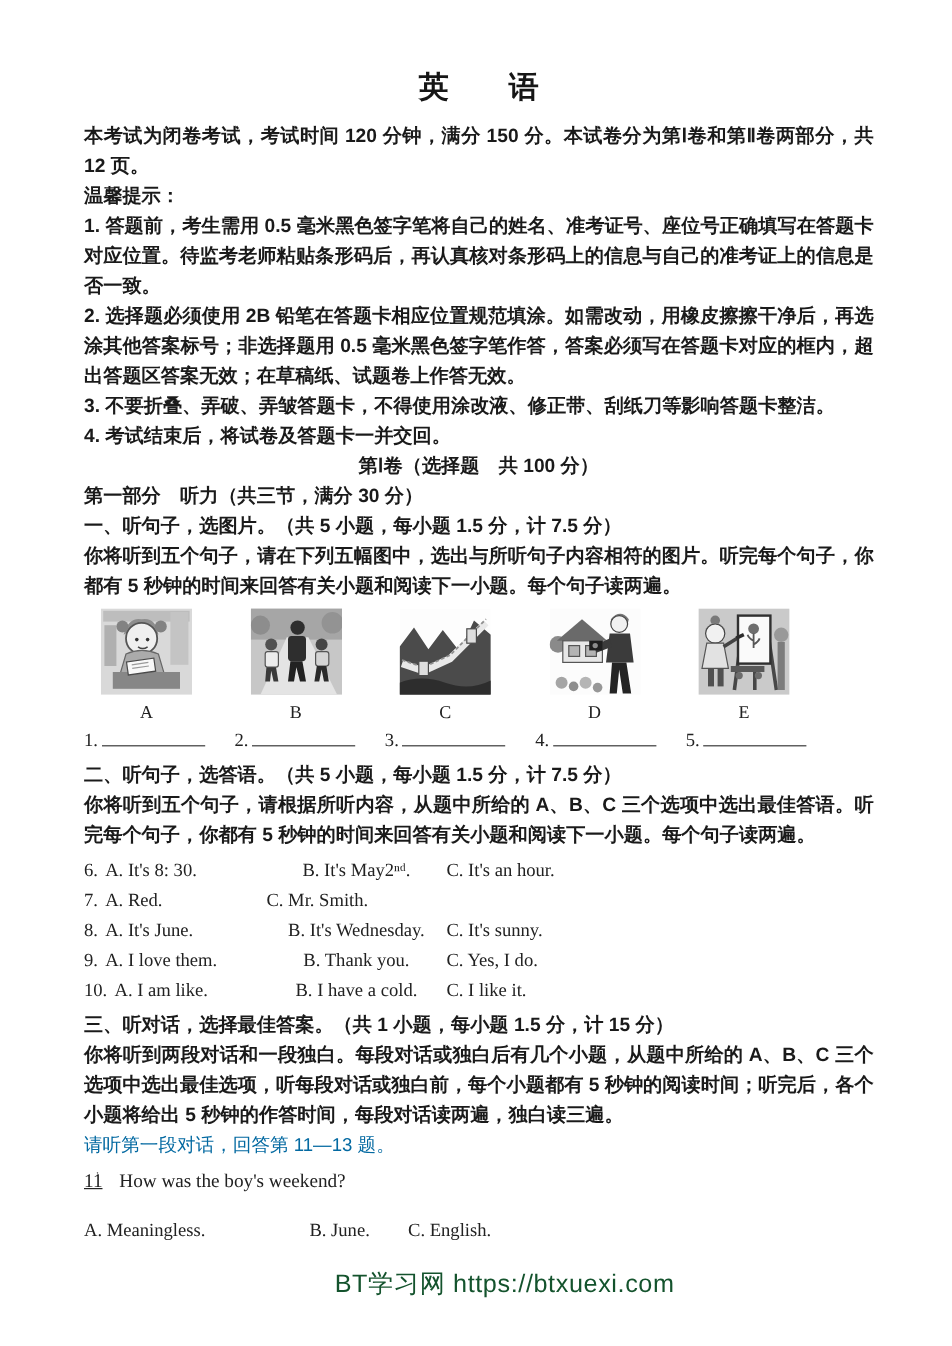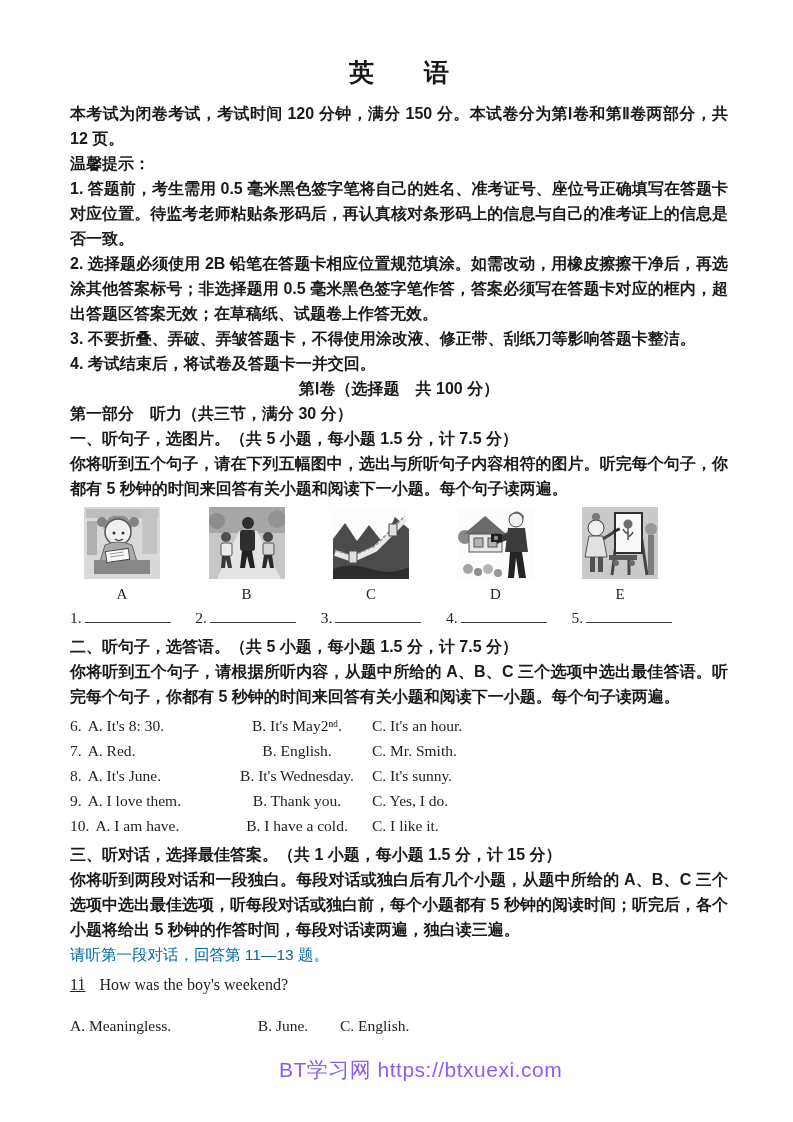--- a/index.html
+++ b/index.html
@@ -182,35 +182,34 @@
     <p class="zh">你将听到五个句子，请根据所听内容，从题中所给的 A、B、C 三个选项中选出最佳答语。听完每个句子，你都有 5 秒钟的时间来回答有关小题和阅读下一小题。每个句子读两遍。</p>
 
     <div class="opts-block">
       <div class="opt-row">
         <span class="c1"><span class="qnum">6.</span><span>A. It's 8: 30.</span></span>
         <span class="c2">B. It's May2ⁿᵈ.</span>
         <span class="c3">C. It's an hour.</span>
       </div>
       <div class="opt-row">
         <span class="c1"><span class="qnum">7.</span><span>A. Red.</span></span>
-        <span class="c2">B. English.</span>
         <span class="c3">C. Mr. Smith.</span>
       </div>
       <div class="opt-row">
         <span class="c1"><span class="qnum">8.</span><span>A. It's June.</span></span>
         <span class="c2">B. It's Wednesday.</span>
         <span class="c3">C. It's sunny.</span>
       </div>
       <div class="opt-row">
         <span class="c1"><span class="qnum">9.</span><span>A. I love them.</span></span>
         <span class="c2">B. Thank you.</span>
         <span class="c3">C. Yes, I do.</span>
       </div>
       <div class="opt-row">
-        <span class="c1"><span class="qnum">10.</span><span>A. I am have.</span></span>
+        <span class="c1"><span class="qnum">10.</span><span>A. I am like.</span></span>
         <span class="c2">B. I have a cold.</span>
         <span class="c3">C. I like it.</span>
       </div>
     </div>
 
     <p class="zh sec-gap">三、听对话，选择最佳答案。（共 1 小题，每小题 1.5 分，计 15 分）</p>
     <p class="zh">你将听到两段对话和一段独白。每段对话或独白后有几个小题，从题中所给的 A、B、C 三个选项中选出最佳选项，听每段对话或独白前，每个小题都有 5 秒钟的阅读时间；听完后，各个小题将给出 5 秒钟的作答时间，每段对话读两遍，独白读三遍。</p>
     <p class="zh zh-light">请听第一段对话，回答第 11—13 题。</p>
 
     <div class="q11-line">
@@ -220,14 +219,14 @@
     <div class="opt-row q11-opts">
       <span class="c1">A. Meaningless.</span>
       <span class="c2">B. June.</span>
       <span class="c3">C. English.</span>
     </div>
 
   </div>
 
   <span class="stray-mark">’</span>
 
-  <div class="footer" style="color: #8b5cf6; padding-left: 48px;">BT学习网 https://btxuexi.com</div>
+  <div class="footer" style="color: #14532d; padding-left: 48px;">BT学习网 https://btxuexi.com</div>
 </div>
 
 </body></html>

